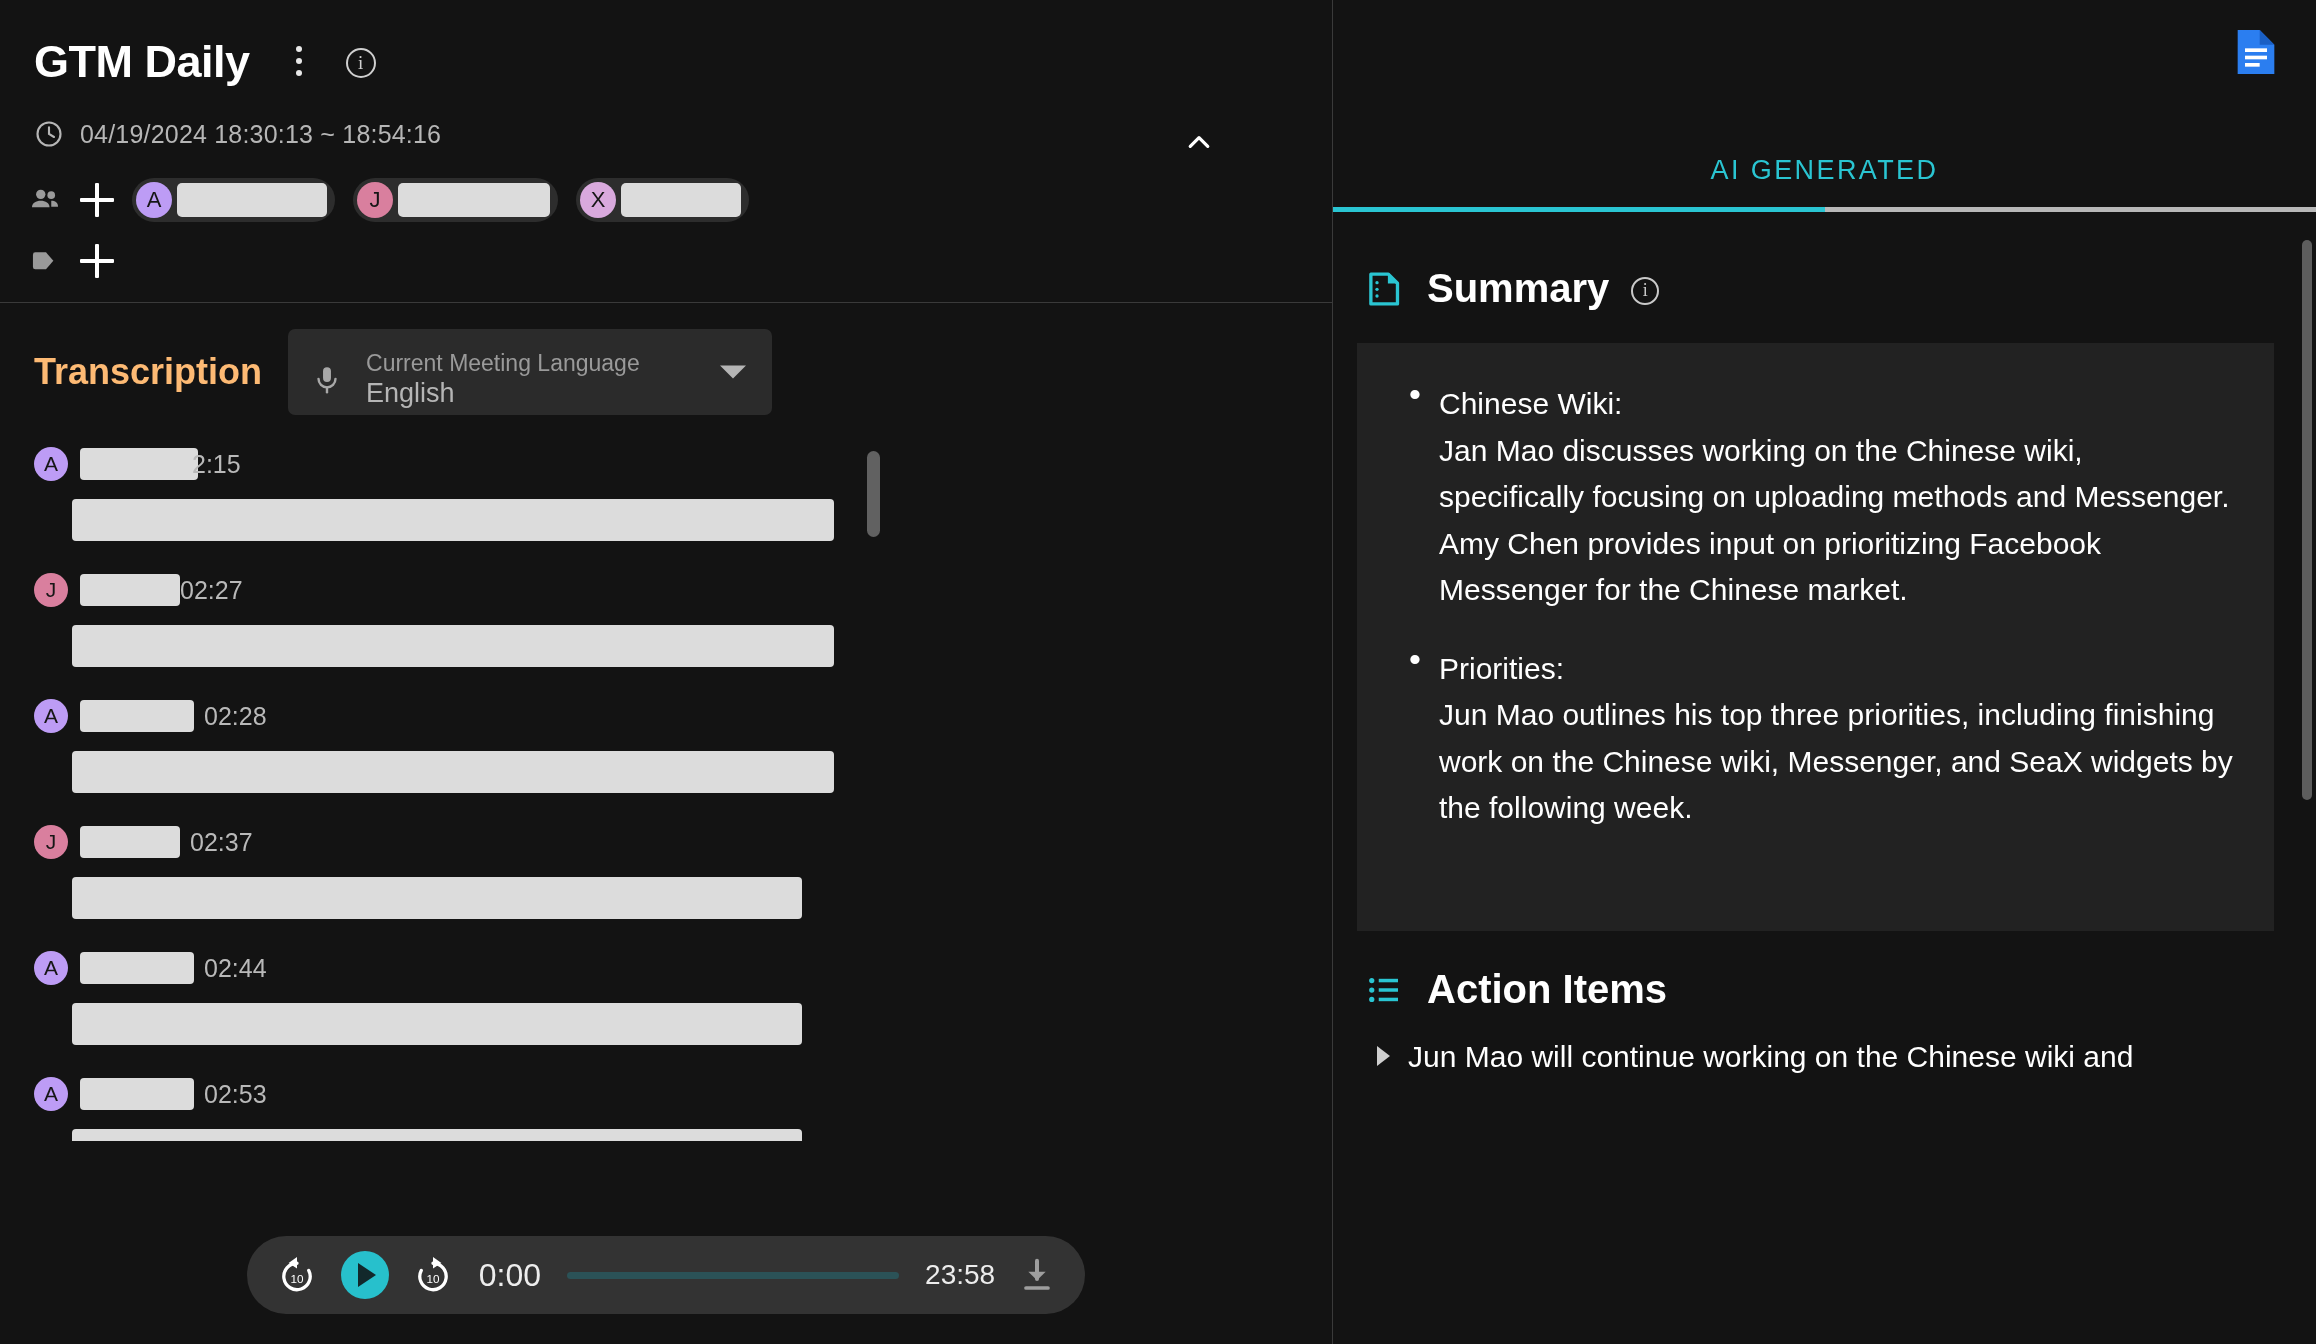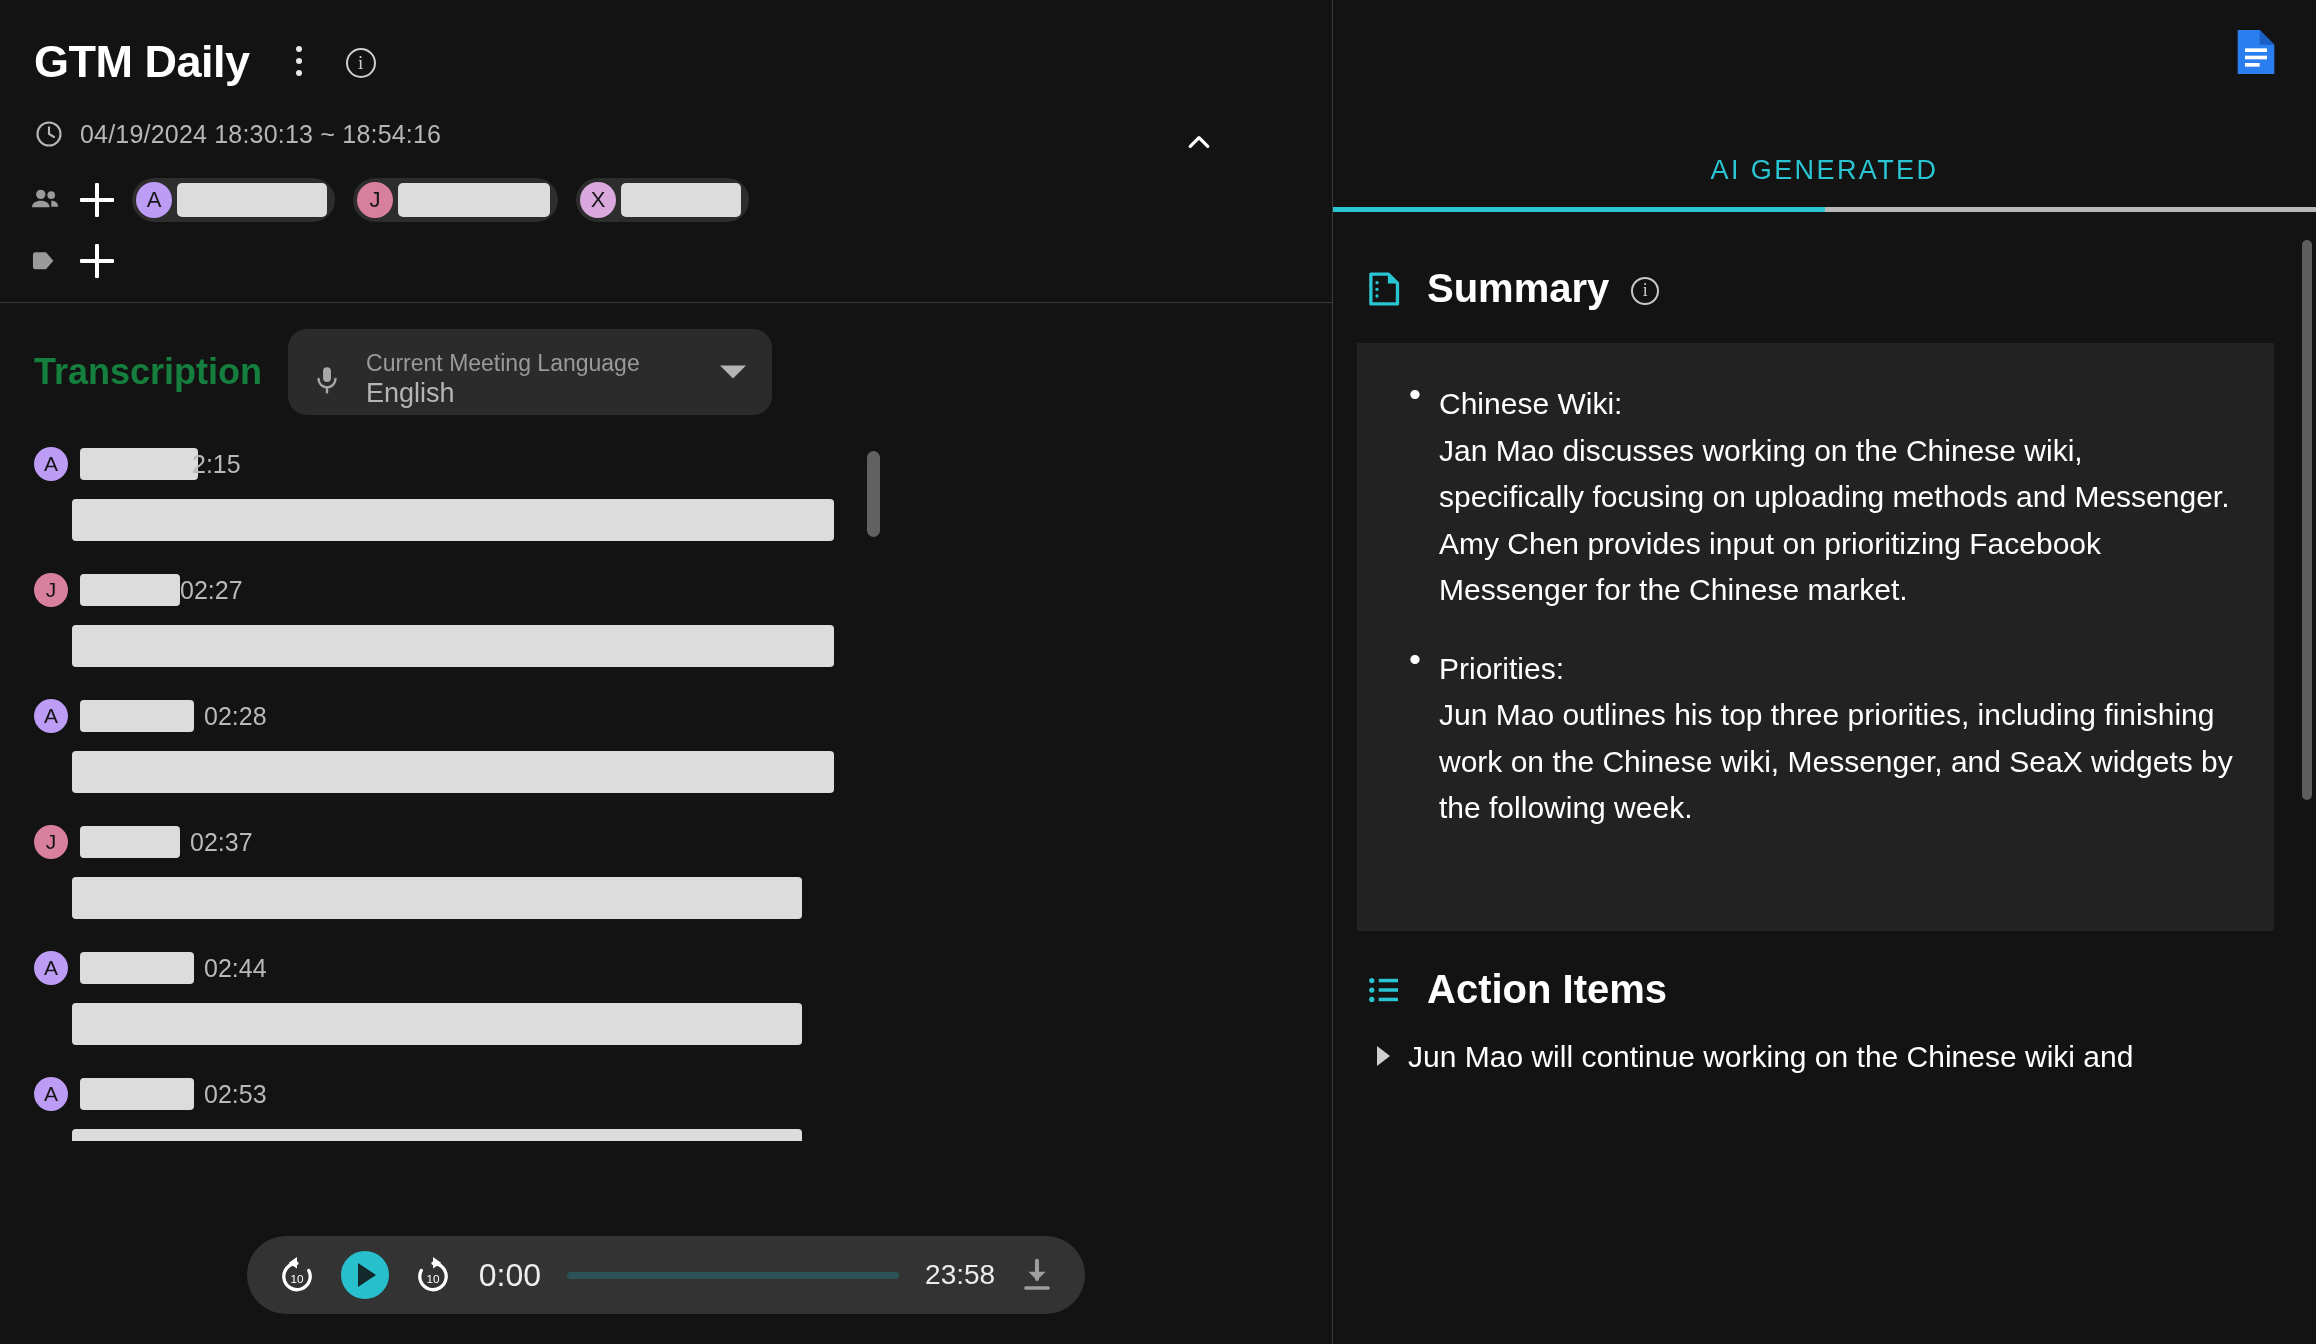--- a/index.html
+++ b/index.html
@@ -90,25 +90,25 @@
   .tag-icon { width: 34px; height: 34px; margin-right: 12px; }
 
   .divider {
     height: 1px; background: #3a3a3a; width: 1332px; margin-top: 18px;
   }
 
   .transcription-head {
     display: flex; align-items: center; gap: 26px;
     padding: 26px 0 0 34px;
   }
-  .transcription-title { font-size: 36px; font-weight: bold; color: #15803d; text-align: right; }
+  .transcription-title { font-size: 36px; font-weight: bold; color: #fdba74; text-align: right; }
   .lang-select {
     display: flex; align-items: center;
     width: 484px; height: 86px;
-    background: #2b2b2b; border-radius: 19px;
+    background: #2b2b2b; border-radius: 7px;
     padding: 16px 18px 0 22px; position: relative; cursor: pointer;
   }
   .mic-icon { width: 34px; height: 34px; flex: 0 0 34px; margin-right: 22px; }
   .lang-text { display: flex; flex-direction: column; justify-content: center; gap: 3px; }
   .lang-label { font-size: 23px; color: #9a9a9a; line-height: 1.1; }
   .lang-value { font-size: 27px; color: #b5b5b5; line-height: 1.1; }
   .caret-down {
     position: absolute; right: 26px; top: 50%; transform: translateY(-50%);
     width: 0; height: 0;
     border-left: 13px solid transparent; border-right: 13px solid transparent;

